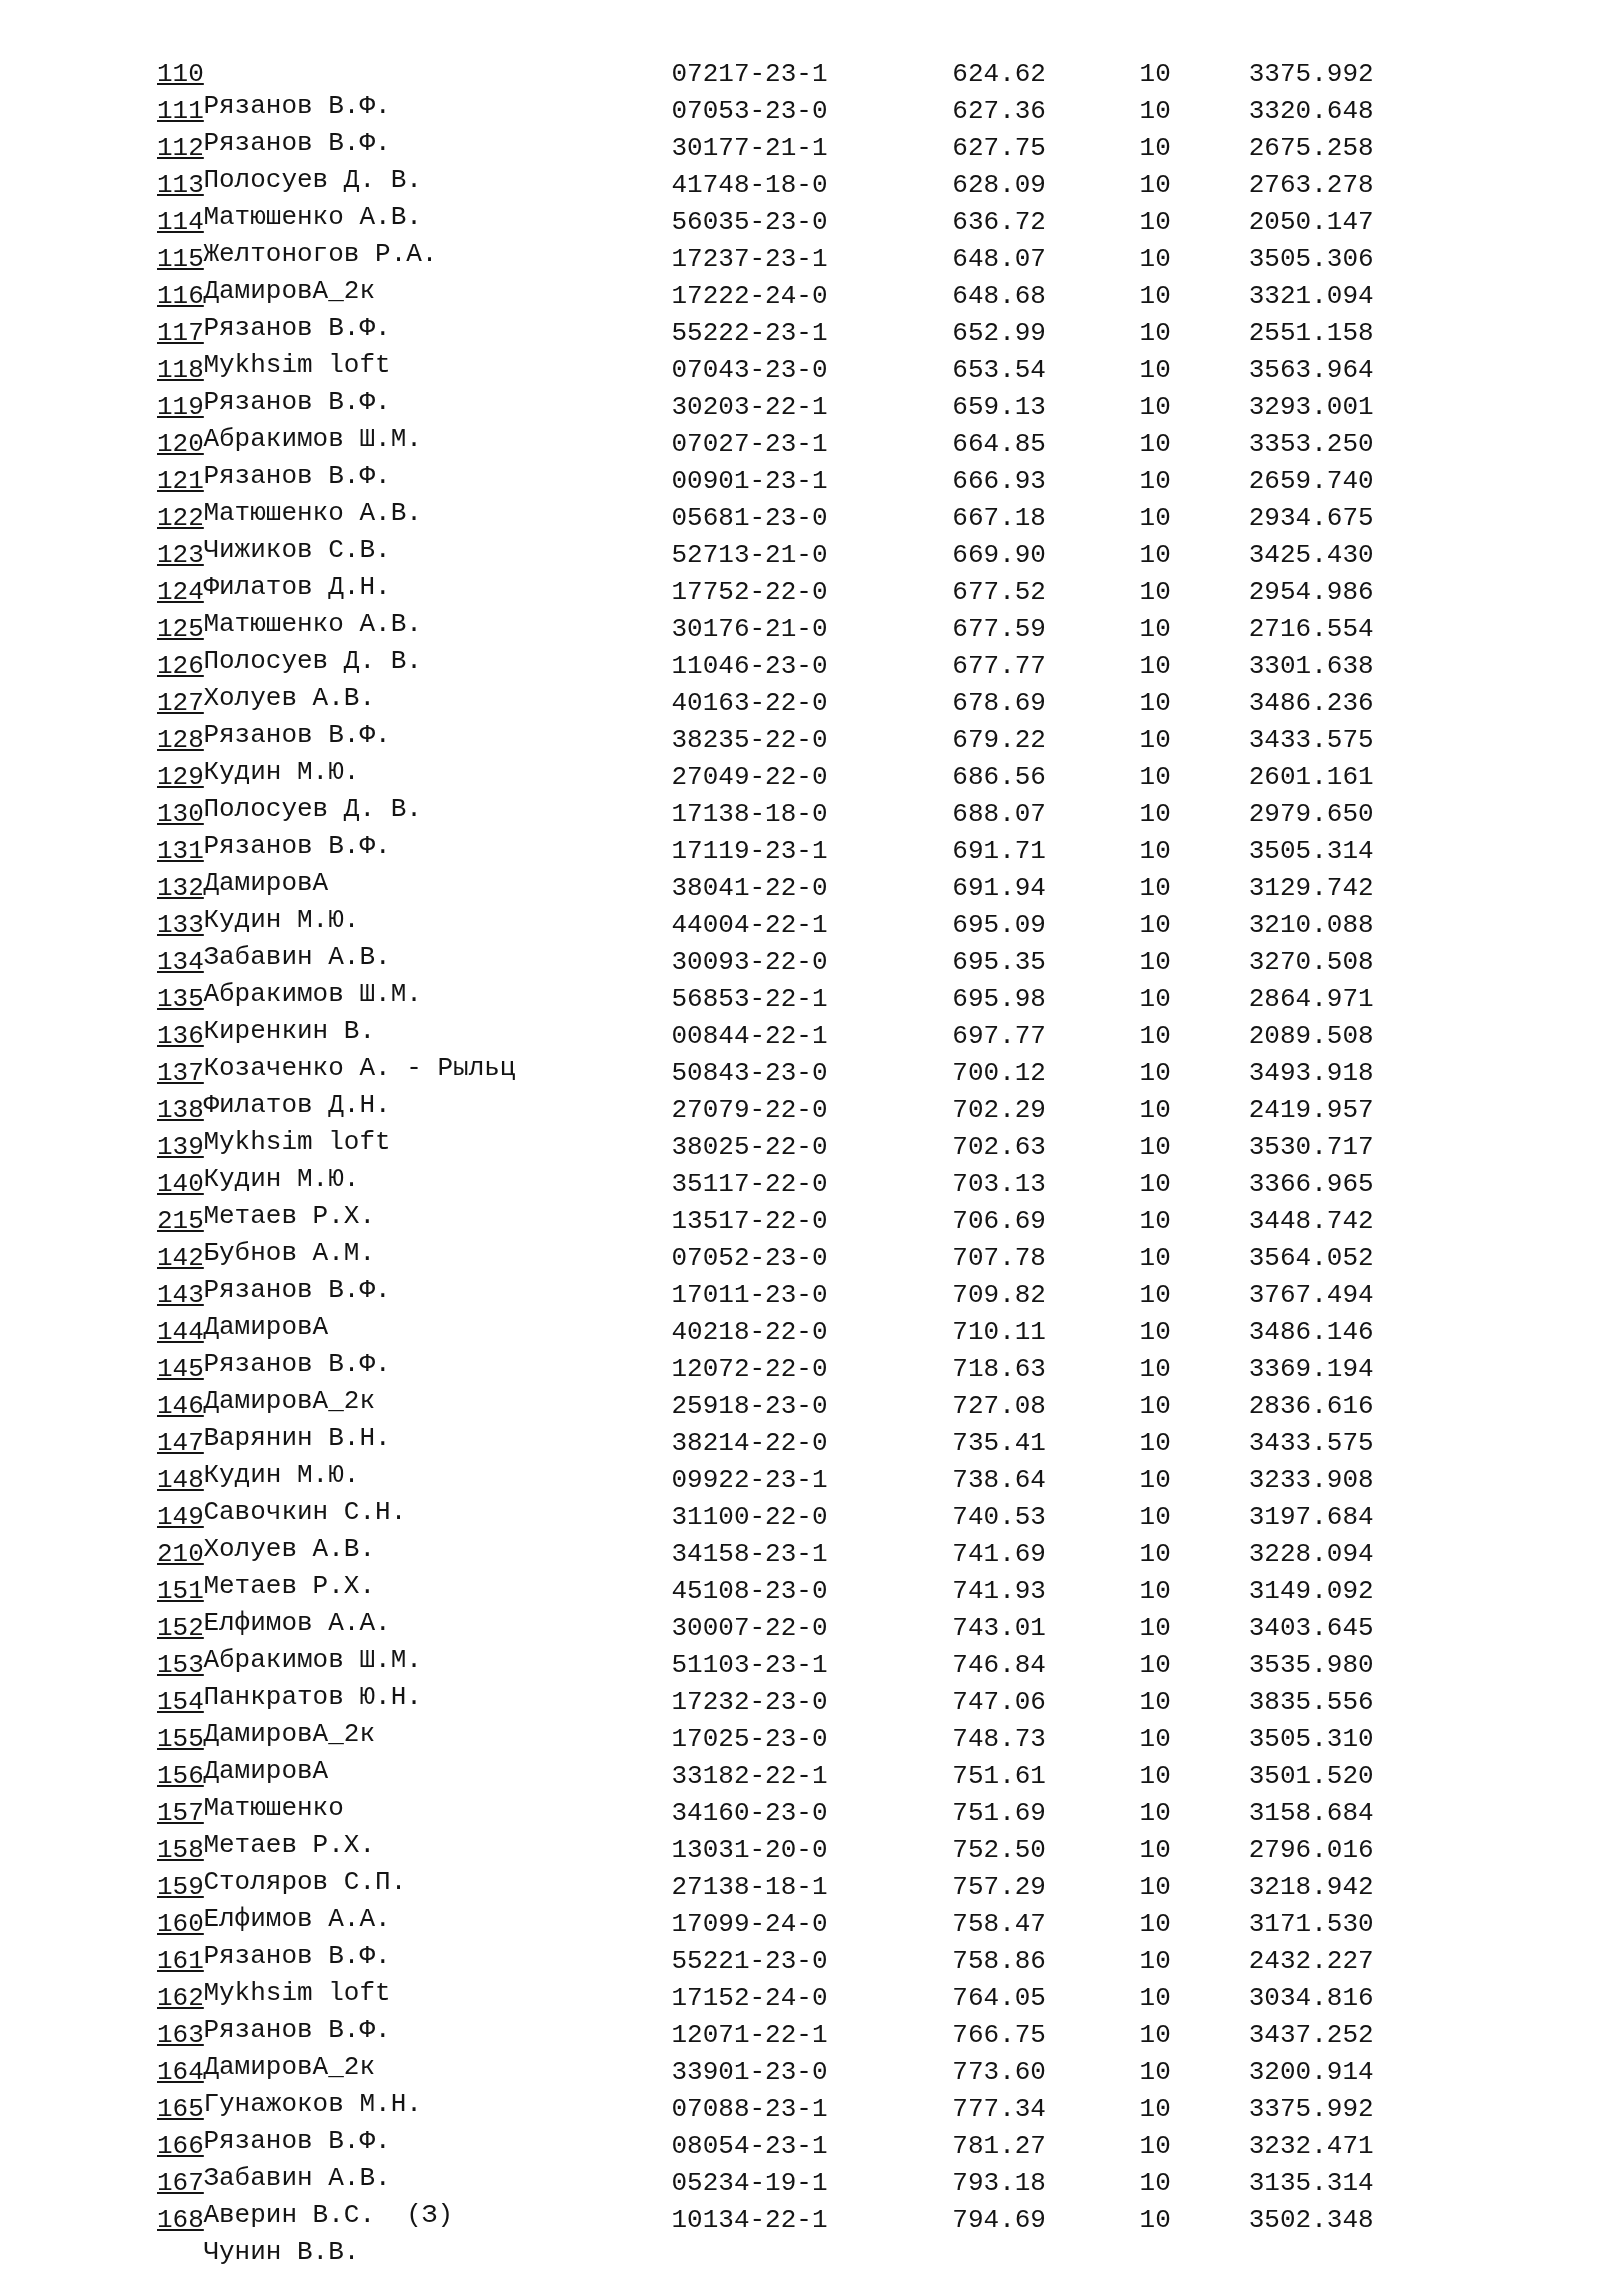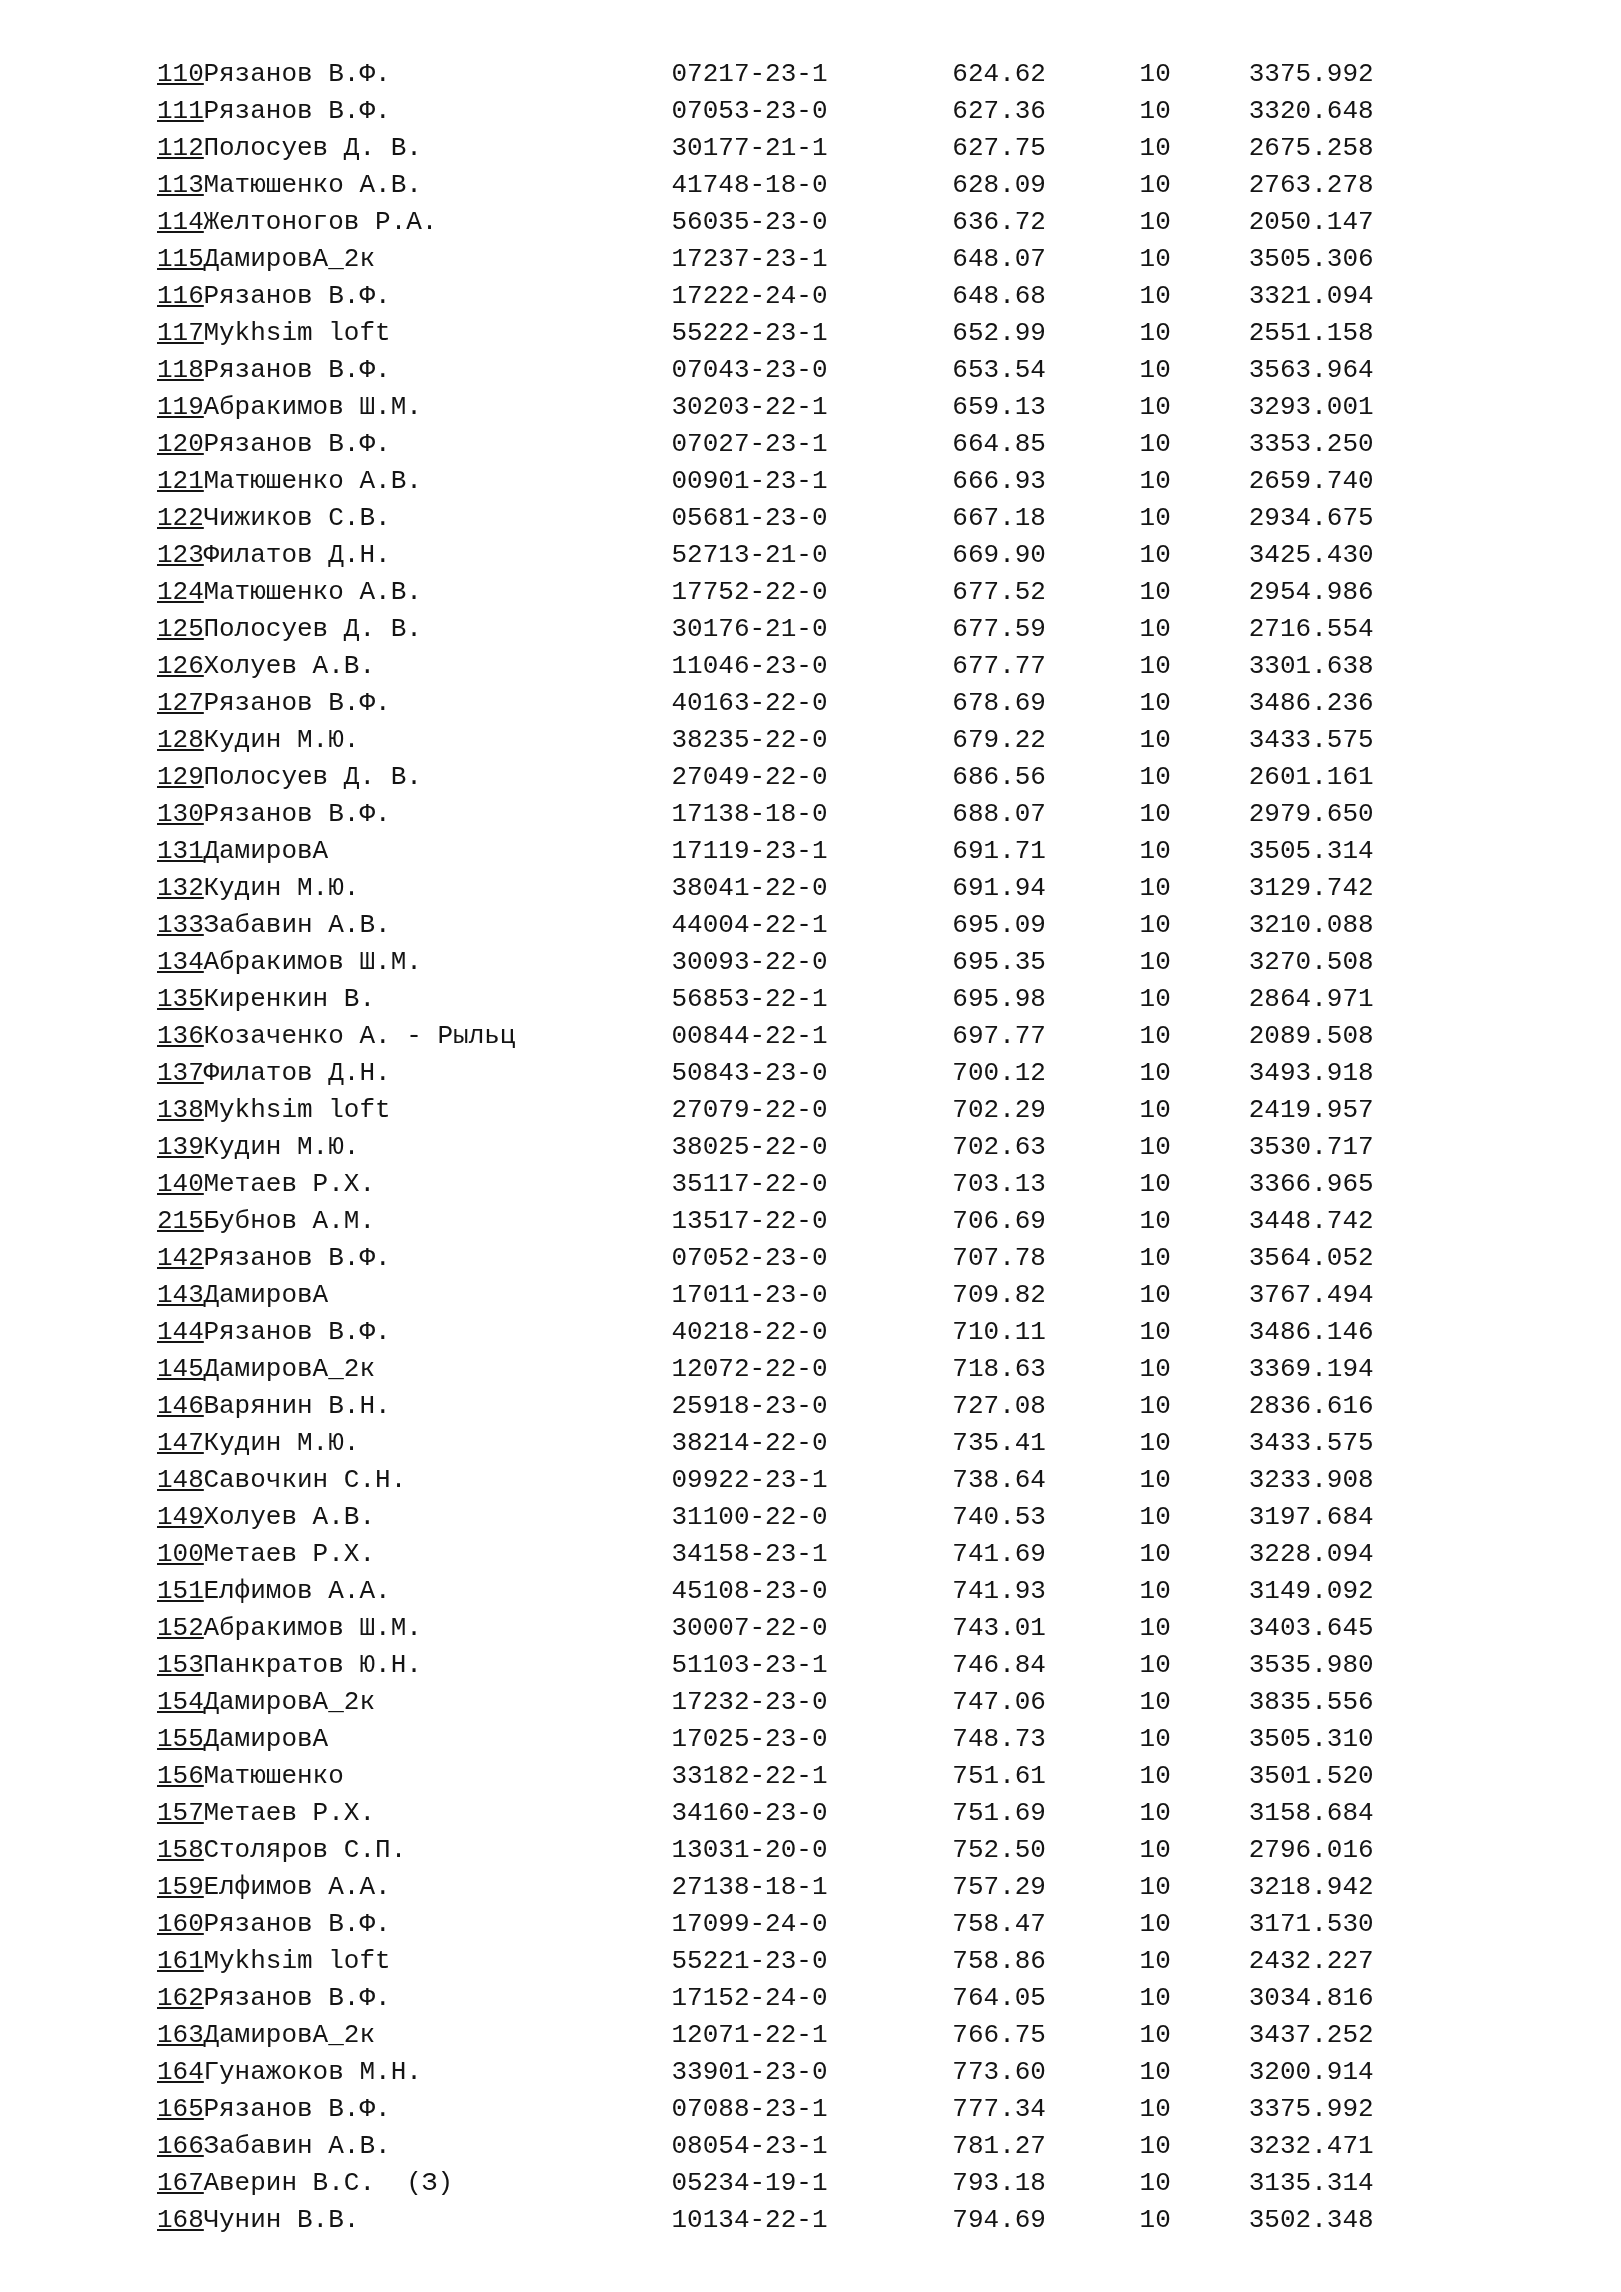--- a/index.html
+++ b/index.html
@@ -30,21 +30,21 @@
     position: relative;
     height: 37px;
     white-space: pre;
   }
   .cell {
     position: absolute;
     top: 0;
     white-space: pre;
   }
   .c-rank   { left: 16px;    width: 3ch; text-align: center; text-decoration: underline; }
-  .c-name   { left: 4ch; }
+  .c-name   { left: 4ch; margin-top: 32px; }
   .c-code   { left: 34ch; }
   .c-score  { left: 52ch; width: 6ch; text-align: right; }
   .c-rounds { left: 64ch; width: 2ch; text-align: right; }
   .c-total  { left: 71ch; width: 8ch; text-align: right; }
 </style>
 </head>
 <body>
 
 <div class="page">
   <div class="results" id="results">
@@ -402,21 +402,21 @@
   <div class="row">
     <span class="cell c-rank">149</span>
     <span class="cell c-name">Холуев А.В.</span>
     <span class="cell c-code">31100-22-0</span>
     <span class="cell c-score">740.53</span>
     <span class="cell c-rounds">10</span>
     <span class="cell c-total">3197.684</span>
   </div>
 
   <div class="row">
-    <span class="cell c-rank">100</span>
+    <span class="cell c-rank">210</span>
     <span class="cell c-name">Метаев Р.Х.</span>
     <span class="cell c-code">34158-23-1</span>
     <span class="cell c-score">741.69</span>
     <span class="cell c-rounds">10</span>
     <span class="cell c-total">3228.094</span>
   </div>
 
   <div class="row">
     <span class="cell c-rank">151</span>
     <span class="cell c-name">Елфимов А.А.</span>

